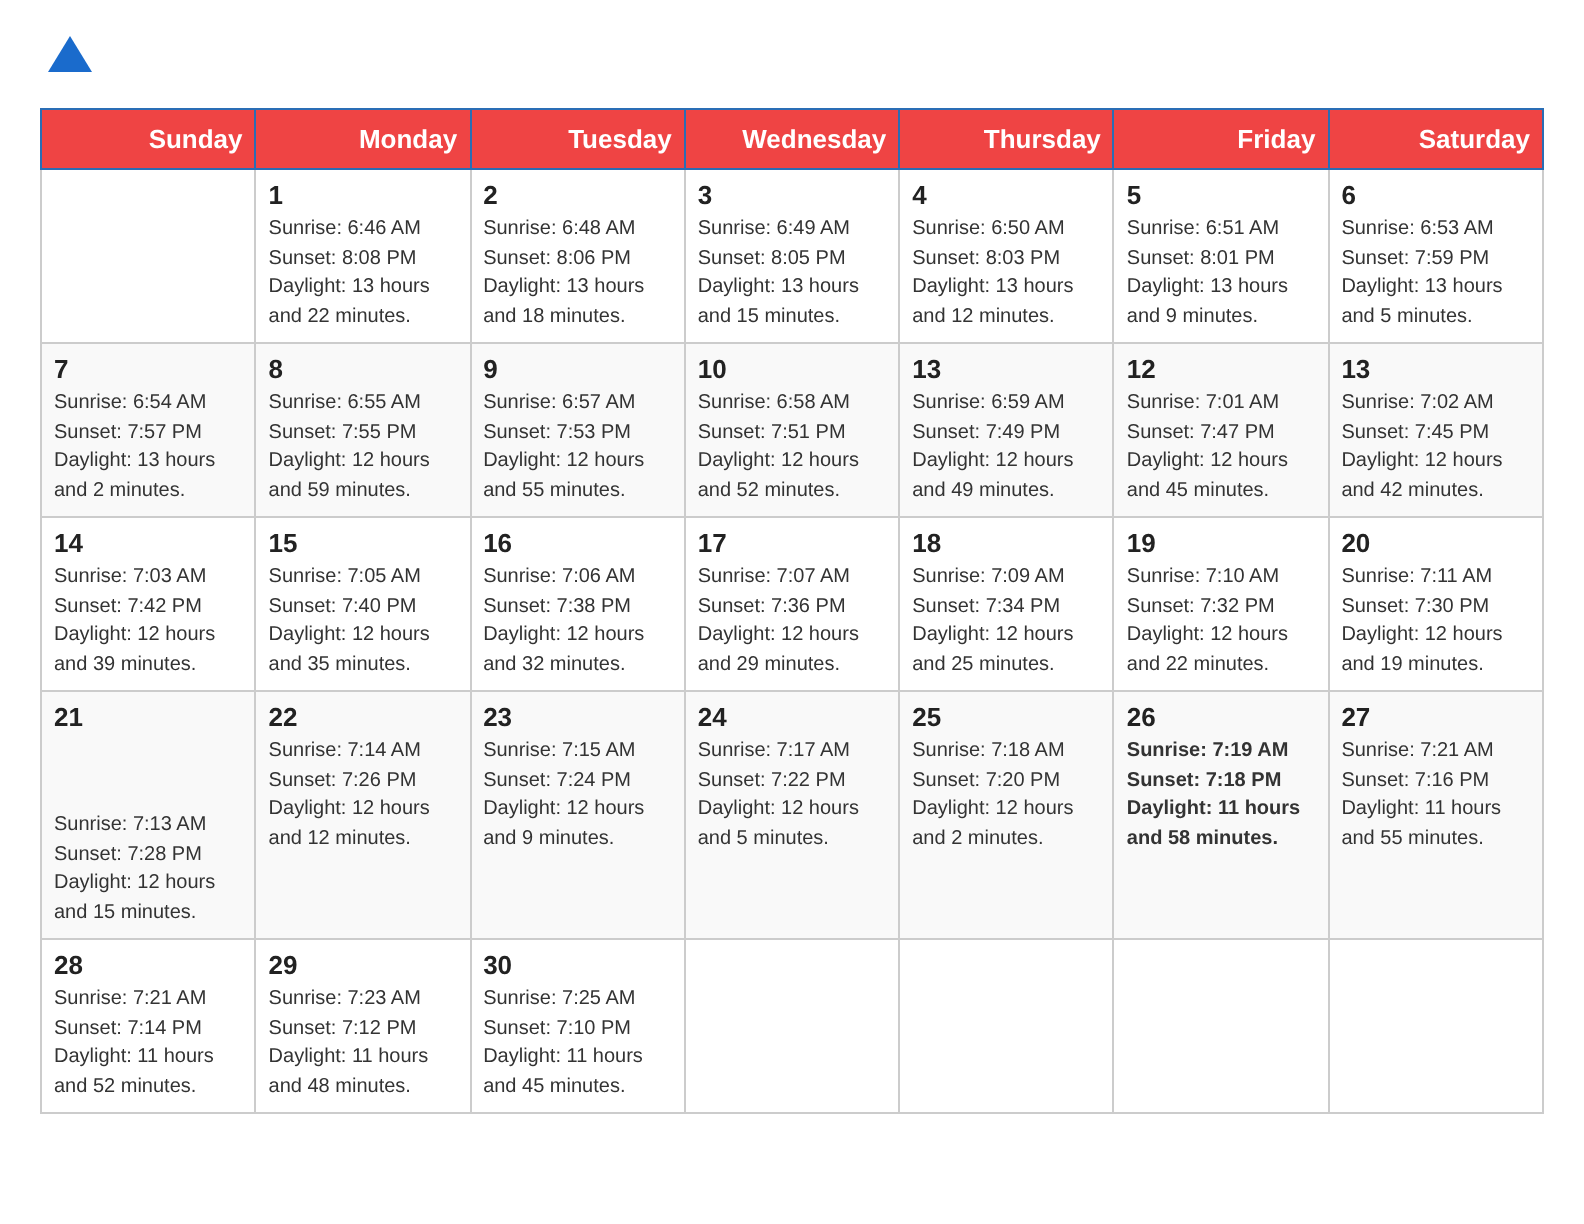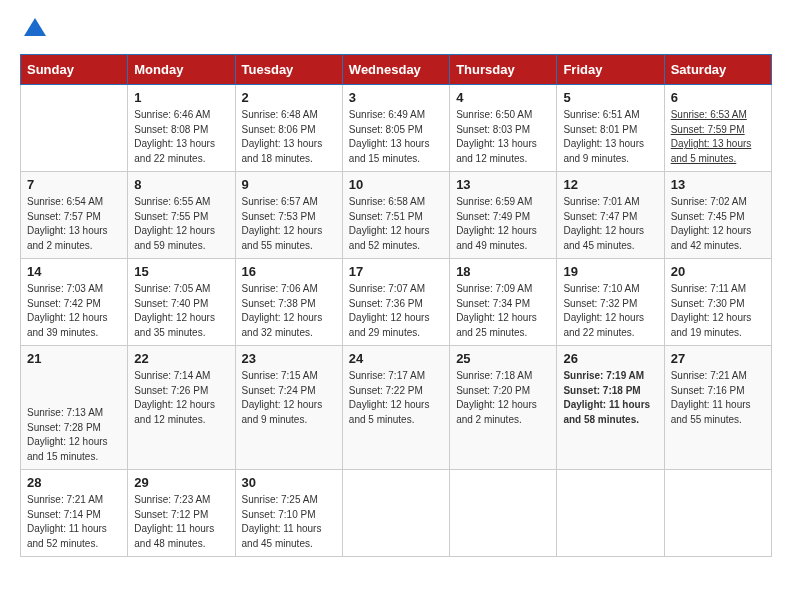--- a/index.html
+++ b/index.html
@@ -40,25 +40,25 @@
       font-size: 16px;
       color: #444;
       margin-top: 2px;
     }
     .calendar-table {
       width: 100%;
       border-collapse: collapse;
       border: 1px solid #ccc;
     }
     .calendar-table th {
-      background-color: #b91c1c;
+      background-color: #ef4444;
       color: #fff;
       font-size: 13px;
       font-weight: bold;
-      text-align: left;
+      text-align: right;
       padding: 7px 6px;
       border: 1px solid #2a6db5;
     }
     .calendar-table td {
       vertical-align: top;
       border: 1px solid #ccc;
       padding: 5px 6px;
       width: calc(100% / 7);
       min-height: 80px;
       font-size: 10.5px;
@@ -152,21 +152,21 @@
         </td>
         <td>
           <div class="day-number">5</div>
           <div class="day-info" style="white-space: pre-line;">Sunrise: 6:51 AM
 Sunset: 8:01 PM
 Daylight: 13 hours
 and 9 minutes.</div>
         </td>
         <td>
           <div class="day-number">6</div>
-          <div class="day-info" style="white-space: pre-line; text-decoration: underline;">Sunrise: 6:53 AM
+          <div class="day-info" style="white-space: pre-line;">Sunrise: 6:53 AM
 Sunset: 7:59 PM
 Daylight: 13 hours
 and 5 minutes.</div>
         </td>
       </tr>
       <tr>
         <td>
           <div class="day-number">7</div>
           <div class="day-info" style="white-space: pre-line;">Sunrise: 6:54 AM
 Sunset: 7:57 PM

